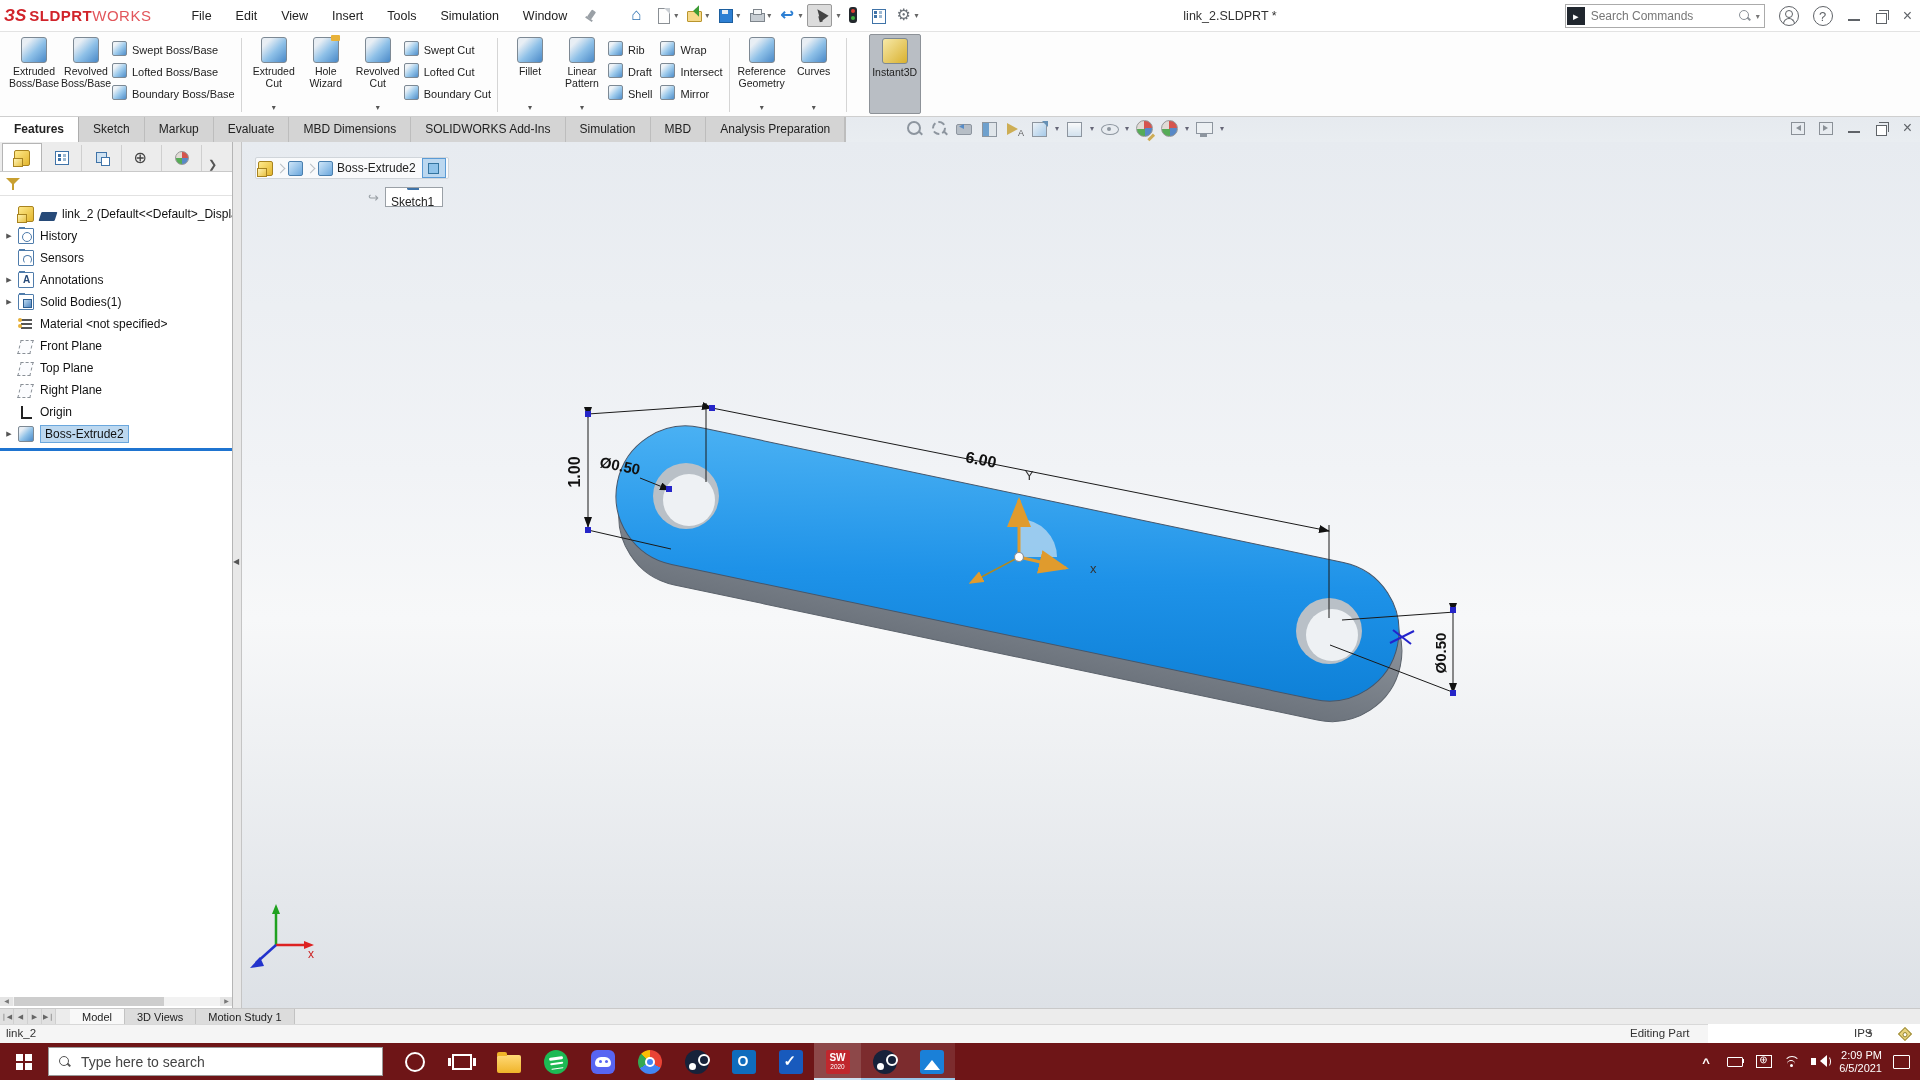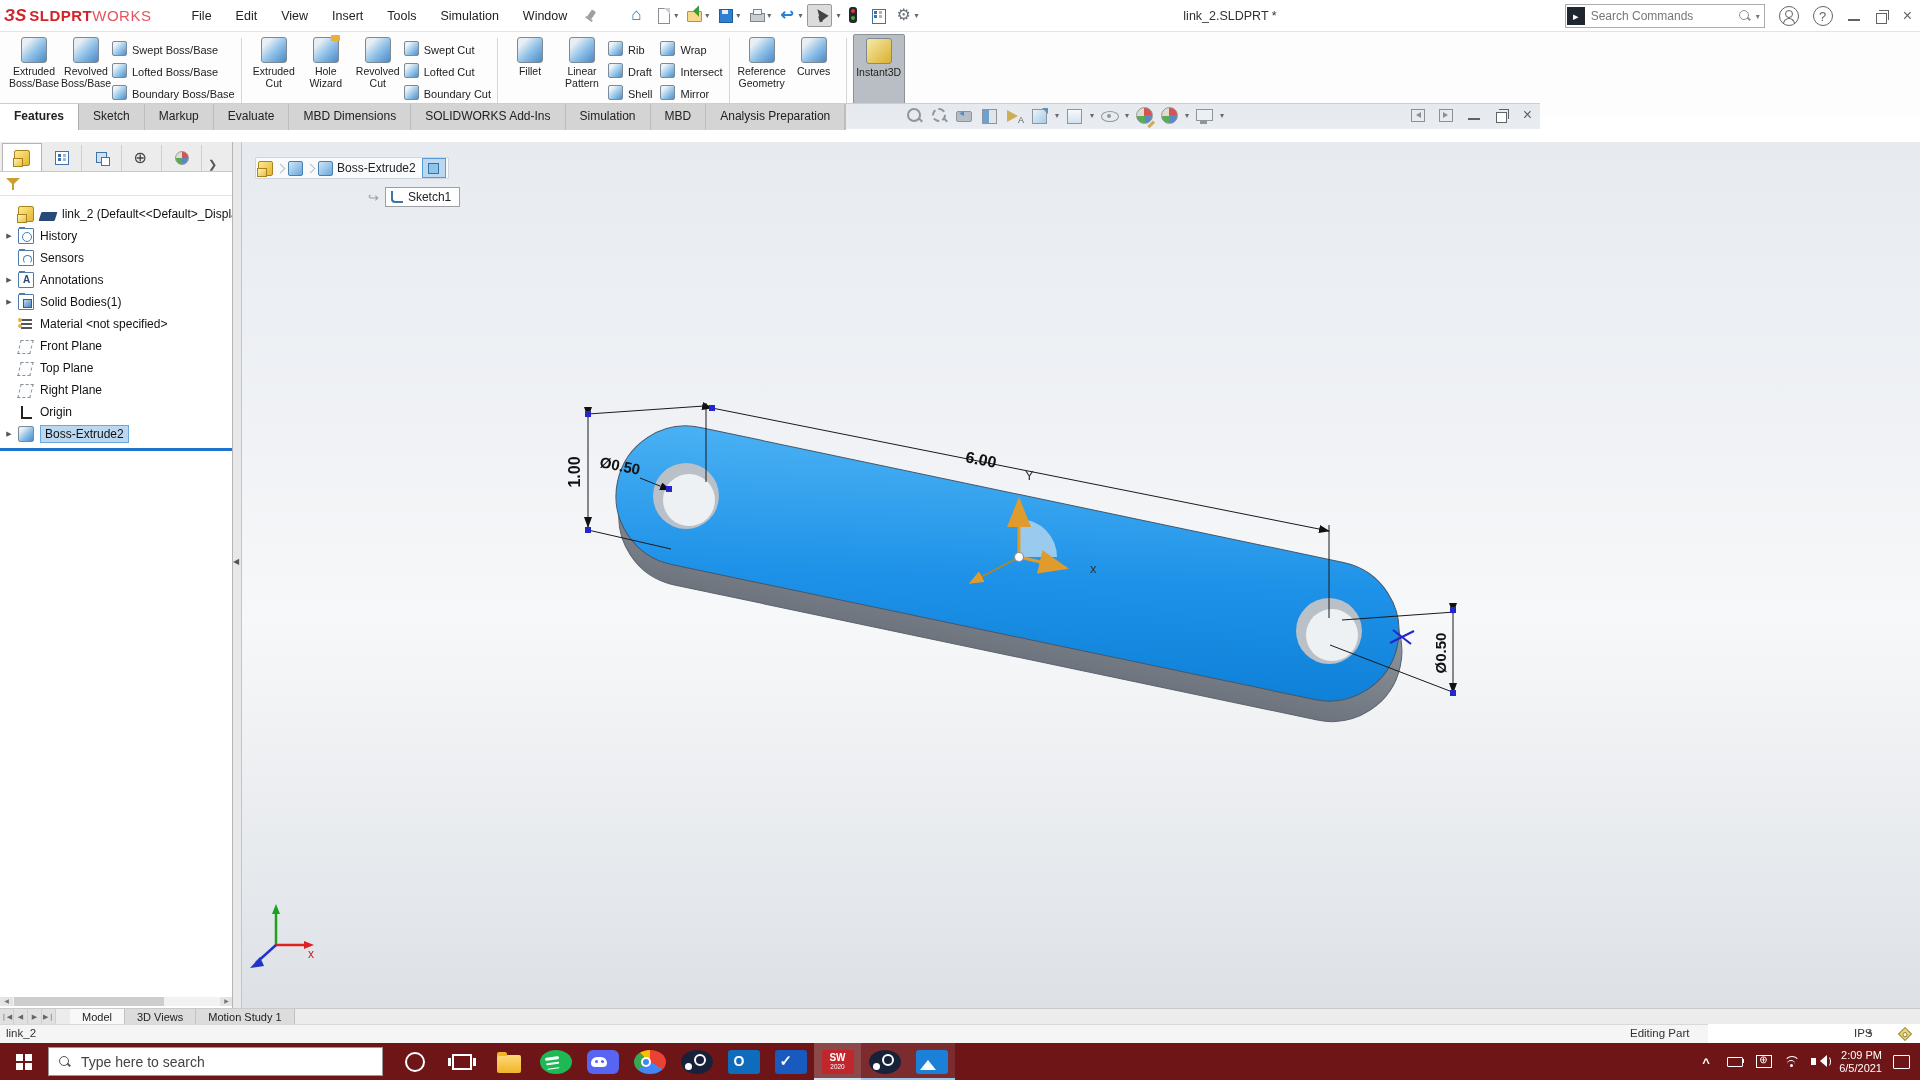--- a/index.html
+++ b/index.html
@@ -63,25 +63,25 @@
   .ribbon{position:absolute;left:0;top:32px;width:1920px;height:84px;background:#fdfdfd;display:flex;align-items:stretch;padding:2px 0 0 4px;}
   .rgroup{display:flex;align-items:flex-start;padding:0 4px;}
   .rsep{width:1px;background:#d5d5d5;margin:4px 2px;}
   .rbig{width:52px;display:flex;flex-direction:column;align-items:center;text-align:center;font-size:10.5px;color:#222;line-height:1.15;padding-top:3px;position:relative;height:80px;}
   .rbig .caret{position:absolute;bottom:2px;font-size:8px;color:#555;}
   .ricon{width:26px;height:26px;margin-bottom:2px;border-radius:3px;background:linear-gradient(135deg,#e8eef4 20%,#8fc1e8 55%,#4a89c8);border:1px solid #7d8archa994;border:1px solid #7d8994;position:relative;}
   .ricon.gold::after{content:"";position:absolute;right:-2px;top:-3px;width:9px;height:6px;background:#e8b23a;border-radius:1px;}
   .rcol{display:flex;flex-direction:column;justify-content:flex-start;padding-top:3px;gap:3px;}
   .rsm{display:flex;align-items:flex-end;font-size:11px;color:#222;gap:5px;height:19px;white-space:nowrap;}
   .sicon{width:15px;height:15px;border-radius:2px;background:linear-gradient(135deg,#eef3f7 20%,#9ccaec 55%,#4f8dc9);border:1px solid #7d8994;flex:0 0 auto;}
-  .rbig.active{background:#b9bec4;border:1px solid #8d9298;border-radius:2px;}
+  .rbig.active{background:#b9bec4;border:1px solid #8d9298;border-radius:2px;margin-left:16px;}
   .rbig.active .ricon{background:linear-gradient(135deg,#f7e9a8,#d9b12f);}
 
   
-  .tabband{position:absolute;left:0;top:103px;width:1540px;height:26px;background:linear-gradient(180deg,#e6eaef,#e9edf1);border-top:1px solid #cfcfcf;}
+  .tabband{position:absolute;left:0;top:116px;width:1920px;height:26px;background:linear-gradient(180deg,#e6eaef,#e9edf1);border-top:1px solid #cfcfcf;}
   .tabstrip{position:absolute;left:0;top:0;height:26px;display:flex;background:#d4d4d4;border-right:1px solid #bdbdbd;}
   .ctab{font-size:12px;color:#222;padding:5px 14px 4px;border-right:1px solid #bdbdbd;white-space:nowrap;}
   .ctab.active{background:#fff;font-weight:bold;border-right:1px solid #adadad;}
   .headsup{position:absolute;left:905px;top:2px;display:flex;align-items:center;gap:6px;}
   .hi{width:19px;height:19px;position:relative;opacity:.85;}
   .hi-caret{font-size:8px;color:#667;}
   .lens::before{content:"";position:absolute;left:2px;top:2px;width:10px;height:10px;border:2px solid #7e8democ791;border:2px solid #7e8791;border-radius:50%;}
   .lens::after{content:"";position:absolute;left:13px;top:13px;width:5px;height:2px;background:#7e8791;transform:rotate(45deg);}
   .lens.dash::before{border-style:dashed;}
   .cam::before{content:"";position:absolute;left:1px;top:5px;width:14px;height:9px;background:#aeb6bf;border:1px solid #7e8791;border-radius:2px;}
@@ -154,21 +154,21 @@
   .viewport{flex:1;position:relative;background:linear-gradient(180deg,#e7ebf0 0%,#f1f3f6 38%,#f7f8f9 55%,#dde1e6 100%);overflow:hidden;}
   .crumbs{position:absolute;left:13px;top:15px;display:flex;align-items:center;height:22px;background:rgba(255,255,255,.75);border:1px solid #d0d5da;border-radius:2px;padding:0 2px;}
   .crumb-sep{width:7px;height:7px;border-top:1.4px solid #b8bec4;border-right:1.4px solid #b8bec4;transform:rotate(45deg);margin:0 4px;}
   .c14{width:15px;height:15px;position:relative;}
   .cube-blue{background:linear-gradient(135deg,#cfe6f8,#6aa7dd);border:1px solid #4a7fae;border-radius:2px;}
   .crumb-label{font-size:12px;color:#222;margin:0 4px;}
   .crumb-chip{display:flex;align-items:center;justify-content:center;width:24px;height:20px;background:#bcd8f0;border:1px solid #5b9bd5;margin-left:2px;}
   .crumb-chip .sq{width:11px;height:11px;background:#8fc3ea;border:1px solid #34749f;}
   .sketch-row{position:absolute;left:126px;top:45px;display:flex;align-items:center;gap:6px;}
   .drop-arrow{color:#9aa0a6;font-size:13px;}
-  .sketch-chip{display:flex;align-items:center;height:20px;background:#fff;border:1px solid #9aa0a6;padding:0 8px 0 5px;font-size:12px;color:#222;gap:5px;}
+  .sketch-chip{display:flex;align-items:center;height:20px;background:#fff;border:1px solid #9aa0a6;padding:0 8px 0 5px;font-size:12px;color:#222;gap:5px;flex-direction:column;}
   .sk-i{width:12px;height:12px;border-left:2px solid #3f73a8;border-bottom:2px solid #3f73a8;border-radius:0 0 0 4px;}
   svg text{font-family:"Liberation Sans",sans-serif;}
 
   
   .doctabs{position:absolute;left:0;top:1008px;width:1920px;height:16px;background:#ececec;border-top:1px solid #c9c9c9;display:flex;align-items:stretch;font-size:11px;}
   .navbtn{width:14px;border-right:1px solid #cfcfcf;background:#e0e0e0;color:#666;font-size:7px;display:flex;align-items:center;justify-content:center;}
   .dtab{padding:1px 12px;border-right:1px solid #c2c2c2;color:#222;display:flex;align-items:center;background:#dcdcdc;}
   .dtab.active{background:#f8f8f8;font-weight:normal;}
   .statusbar{position:absolute;left:0;top:1024px;width:1708px;height:19px;background:#f5f5f5;border-top:1px solid #d8d8d8;font-size:11.5px;color:#333;}
   .sb-file{position:absolute;left:6px;top:2px;}
@@ -183,21 +183,21 @@
   .start{width:48px;height:37px;display:flex;align-items:center;justify-content:center;}
   .win-logo{width:16px;height:16px;display:grid;grid-template-columns:7px 7px;grid-template-rows:7px 7px;gap:2px;}
   .win-logo span{background:#fff;}
   .tb-search{width:335px;height:29px;background:#fff;border:1px solid #999;display:flex;align-items:center;padding-left:10px;gap:8px;margin-right:8px;}
   .tb-search .mag::before{border-color:#555;}
   .tb-search .mag::after{background:#555;}
   .tb-search-ph{font-size:14px;color:#444;}
   .tapp{width:47px;height:37px;display:flex;flex-direction:column;align-items:center;justify-content:center;position:relative;}
   .tapp.running{background:rgba(255,255,255,.10);box-shadow:inset 0 -2px 0 #9bc7e8;}
   .tapp.active-app{background:rgba(255,255,255,.22);box-shadow:inset 0 -2px 0 #cfe3f2;}
-  .a24{width:32px;height:24px;position:relative;}
+  .a24{width:24px;height:24px;position:relative;}
   .cortana-i{border:2.5px solid #fff;border-radius:50%;width:20px;height:20px;}
   .taskview-i{width:20px;height:16px;border:2px solid #fff;position:relative;background:transparent;}
   .taskview-i::before{content:"";position:absolute;left:-6px;top:2px;width:3px;height:8px;background:#fff;}
   .taskview-i::after{content:"";position:absolute;right:-6px;top:2px;width:3px;height:8px;background:#fff;}
   .folder-i{width:24px;height:18px;background:linear-gradient(180deg,#ffd976,#f0b429);border-radius:2px;position:relative;margin-top:4px;}
   .folder-i::before{content:"";position:absolute;left:0;top:-3px;width:10px;height:4px;background:#f0b429;border-radius:2px 2px 0 0;}
   .spotify-i{background:#1db954;border-radius:50%;}
   .spotify-i::before{content:"";position:absolute;left:5px;top:7px;width:14px;height:2.5px;background:#fff;border-radius:2px;box-shadow:0 5px 0 -.5px #fff,0 10px 0 -1px #fff;transform:rotate(-8deg);}
   .discord-i{background:#5865f2;border-radius:6px;}
   .discord-i::before{content:"";position:absolute;left:4px;top:7px;width:16px;height:10px;background:#fff;border-radius:6px 6px 4px 4px;}

